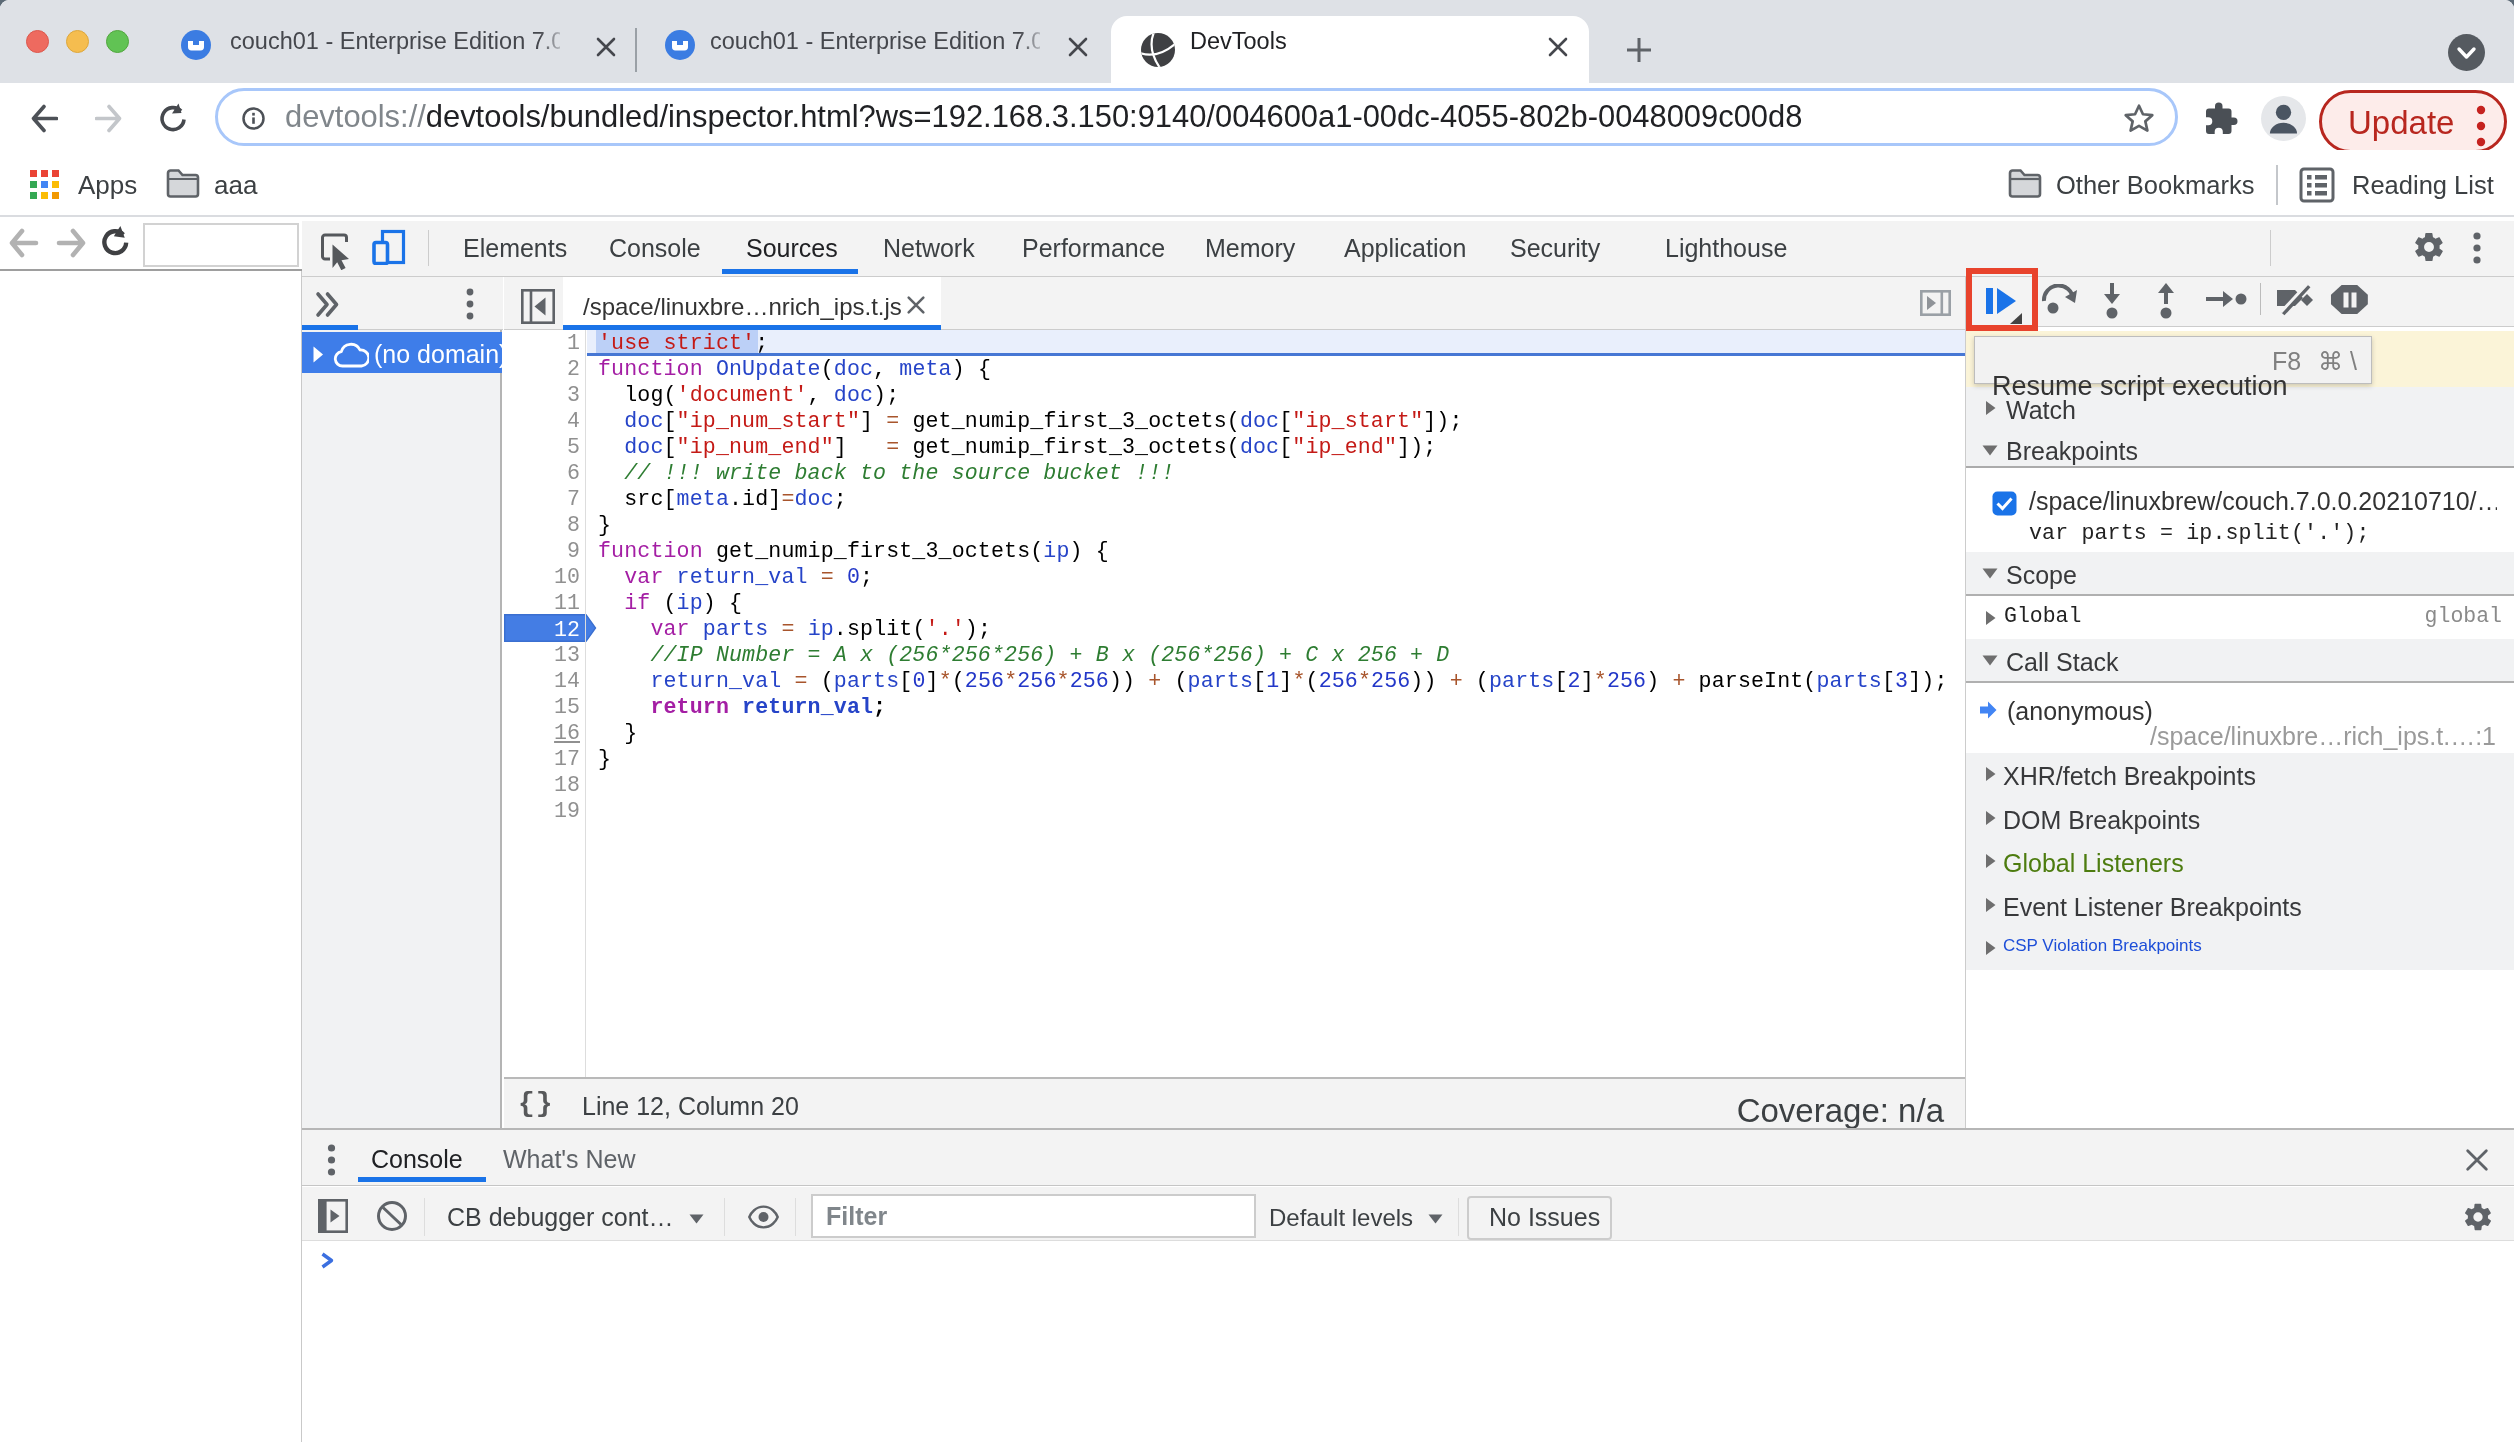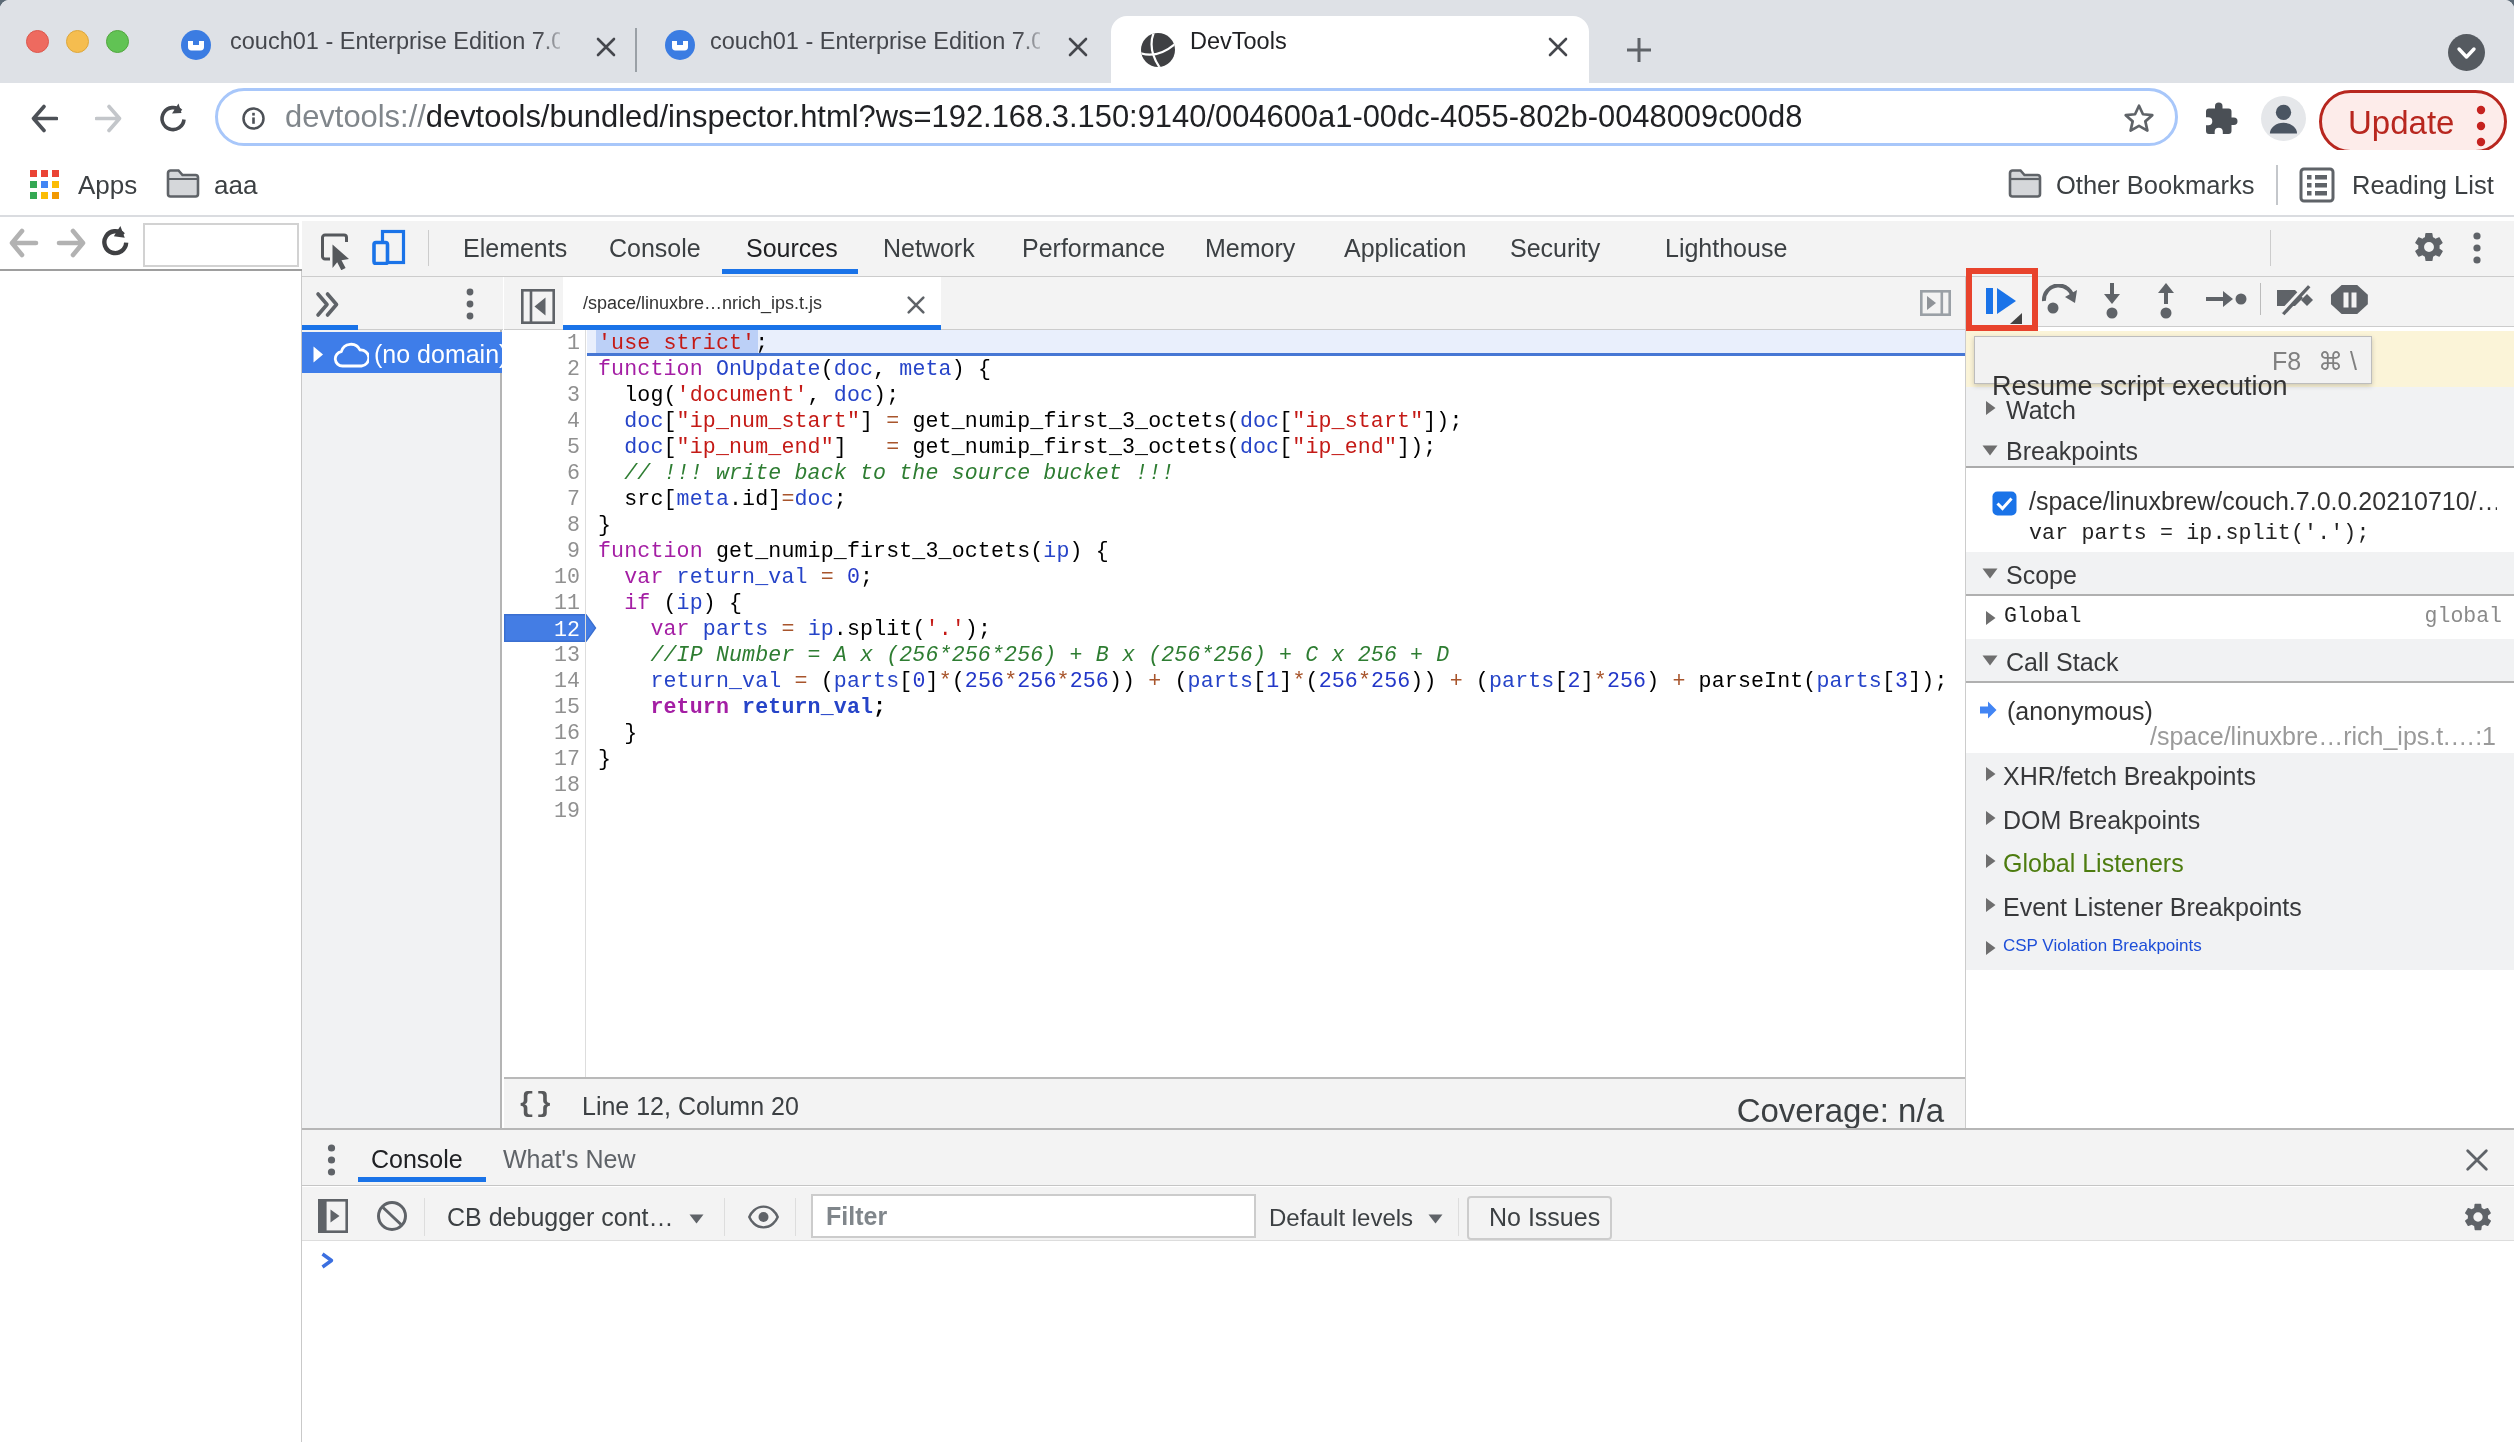--- a/index.html
+++ b/index.html
@@ -257,21 +257,21 @@
   </svg>
   <div class="abs" style="left:374px; top:340px; font-size:25px; color:#fff;">(no domain)</div>
 
   <div class="abs" id="tabrow"></div>
   <svg class="abs" style="left:521px; top:289px;" width="34" height="35" viewBox="0 0 34 35">
     <rect x="1.3" y="1.3" width="31.4" height="32.4" stroke="#5f6368" stroke-width="2.6" fill="none"></rect>
     <path d="M10 1.3 V33.7" stroke="#5f6368" stroke-width="2.6"></path>
     <path d="M24.5 8.5 V26.5 L13.5 17.5 Z" fill="#5f6368"></path>
   </svg>
   <div class="abs" id="filetab"></div>
-  <div class="abs" style="left:583px; top:293px; font-size:18px; color:#333;">/space/linuxbre…nrich_ips.t.js</div>
+  <div class="abs" style="left:583px; top:293px; font-size:24px; color:#333;">/space/linuxbre…nrich_ips.t.js</div>
   <svg class="abs" style="left:905px; top:294px;" width="22" height="22" viewBox="0 0 24 24">
     <path d="M4 4 L20 20 M20 4 L4 20" stroke="#5f6368" stroke-width="2.8" stroke-linecap="round"></path>
   </svg>
   <div class="abs" id="fileunderline"></div>
 
   <svg class="abs" style="left:1920px; top:290px;" width="31" height="26" viewBox="0 0 31 26">
     <rect x="1.3" y="1.3" width="28.4" height="23.4" stroke="#9aa0a6" stroke-width="2.6" fill="none"></rect>
     <path d="M7 6 L16 13 L7 20 Z" fill="#8f9398"></path>
     <rect x="20.5" y="1.3" width="2.6" height="23.4" fill="#9aa0a6"></rect>
   </svg>
@@ -287,21 +287,21 @@
     <div class="lnum" style="left:0; top:104px;">5</div>
     <div class="lnum" style="left:0; top:130px;">6</div>
     <div class="lnum" style="left:0; top:156px;">7</div>
     <div class="lnum" style="left:0; top:182px;">8</div>
     <div class="lnum" style="left:0; top:208px;">9</div>
     <div class="lnum" style="left:0; top:234px;">10</div>
     <div class="lnum" style="left:0; top:260px;">11</div>
     <div class="lnum" style="left:0; top:312px;">13</div>
     <div class="lnum" style="left:0; top:338px;">14</div>
     <div class="lnum" style="left:0; top:364px;">15</div>
-    <div class="lnum" style="left:0; top:390px;">16</div>
+    <div class="lnum" style="left:0; top:390px;text-decoration:underline;">16</div>
     <div class="lnum" style="left:0; top:416px;">17</div>
     <div class="lnum" style="left:0; top:442px;">18</div>
     <div class="lnum" style="left:0; top:468px;">19</div>
 
     <svg style="position:absolute; left:0; top:284px;" width="94" height="28" viewBox="0 0 94 28">
       <path d="M0.7 0.7 H82 L91.5 14 L82 27.3 H0.7 Z" fill="#447de4" stroke="#3a6fd0" stroke-width="1.4"></path>
       <text x="76" y="21.5" text-anchor="end" font-family="Liberation Mono, monospace" font-size="21.6" fill="#fff">12</text>
     </svg>
     <div class="codeline" style="left:94px; top:0;"><span class="str">'use strict'</span>;</div>
     <div class="codeline" style="left:94px; top:26px;"><span class="kw">function</span> <span class="vr">OnUpdate</span>(<span class="vr">doc</span>, <span class="vr">meta</span>) {</div>

